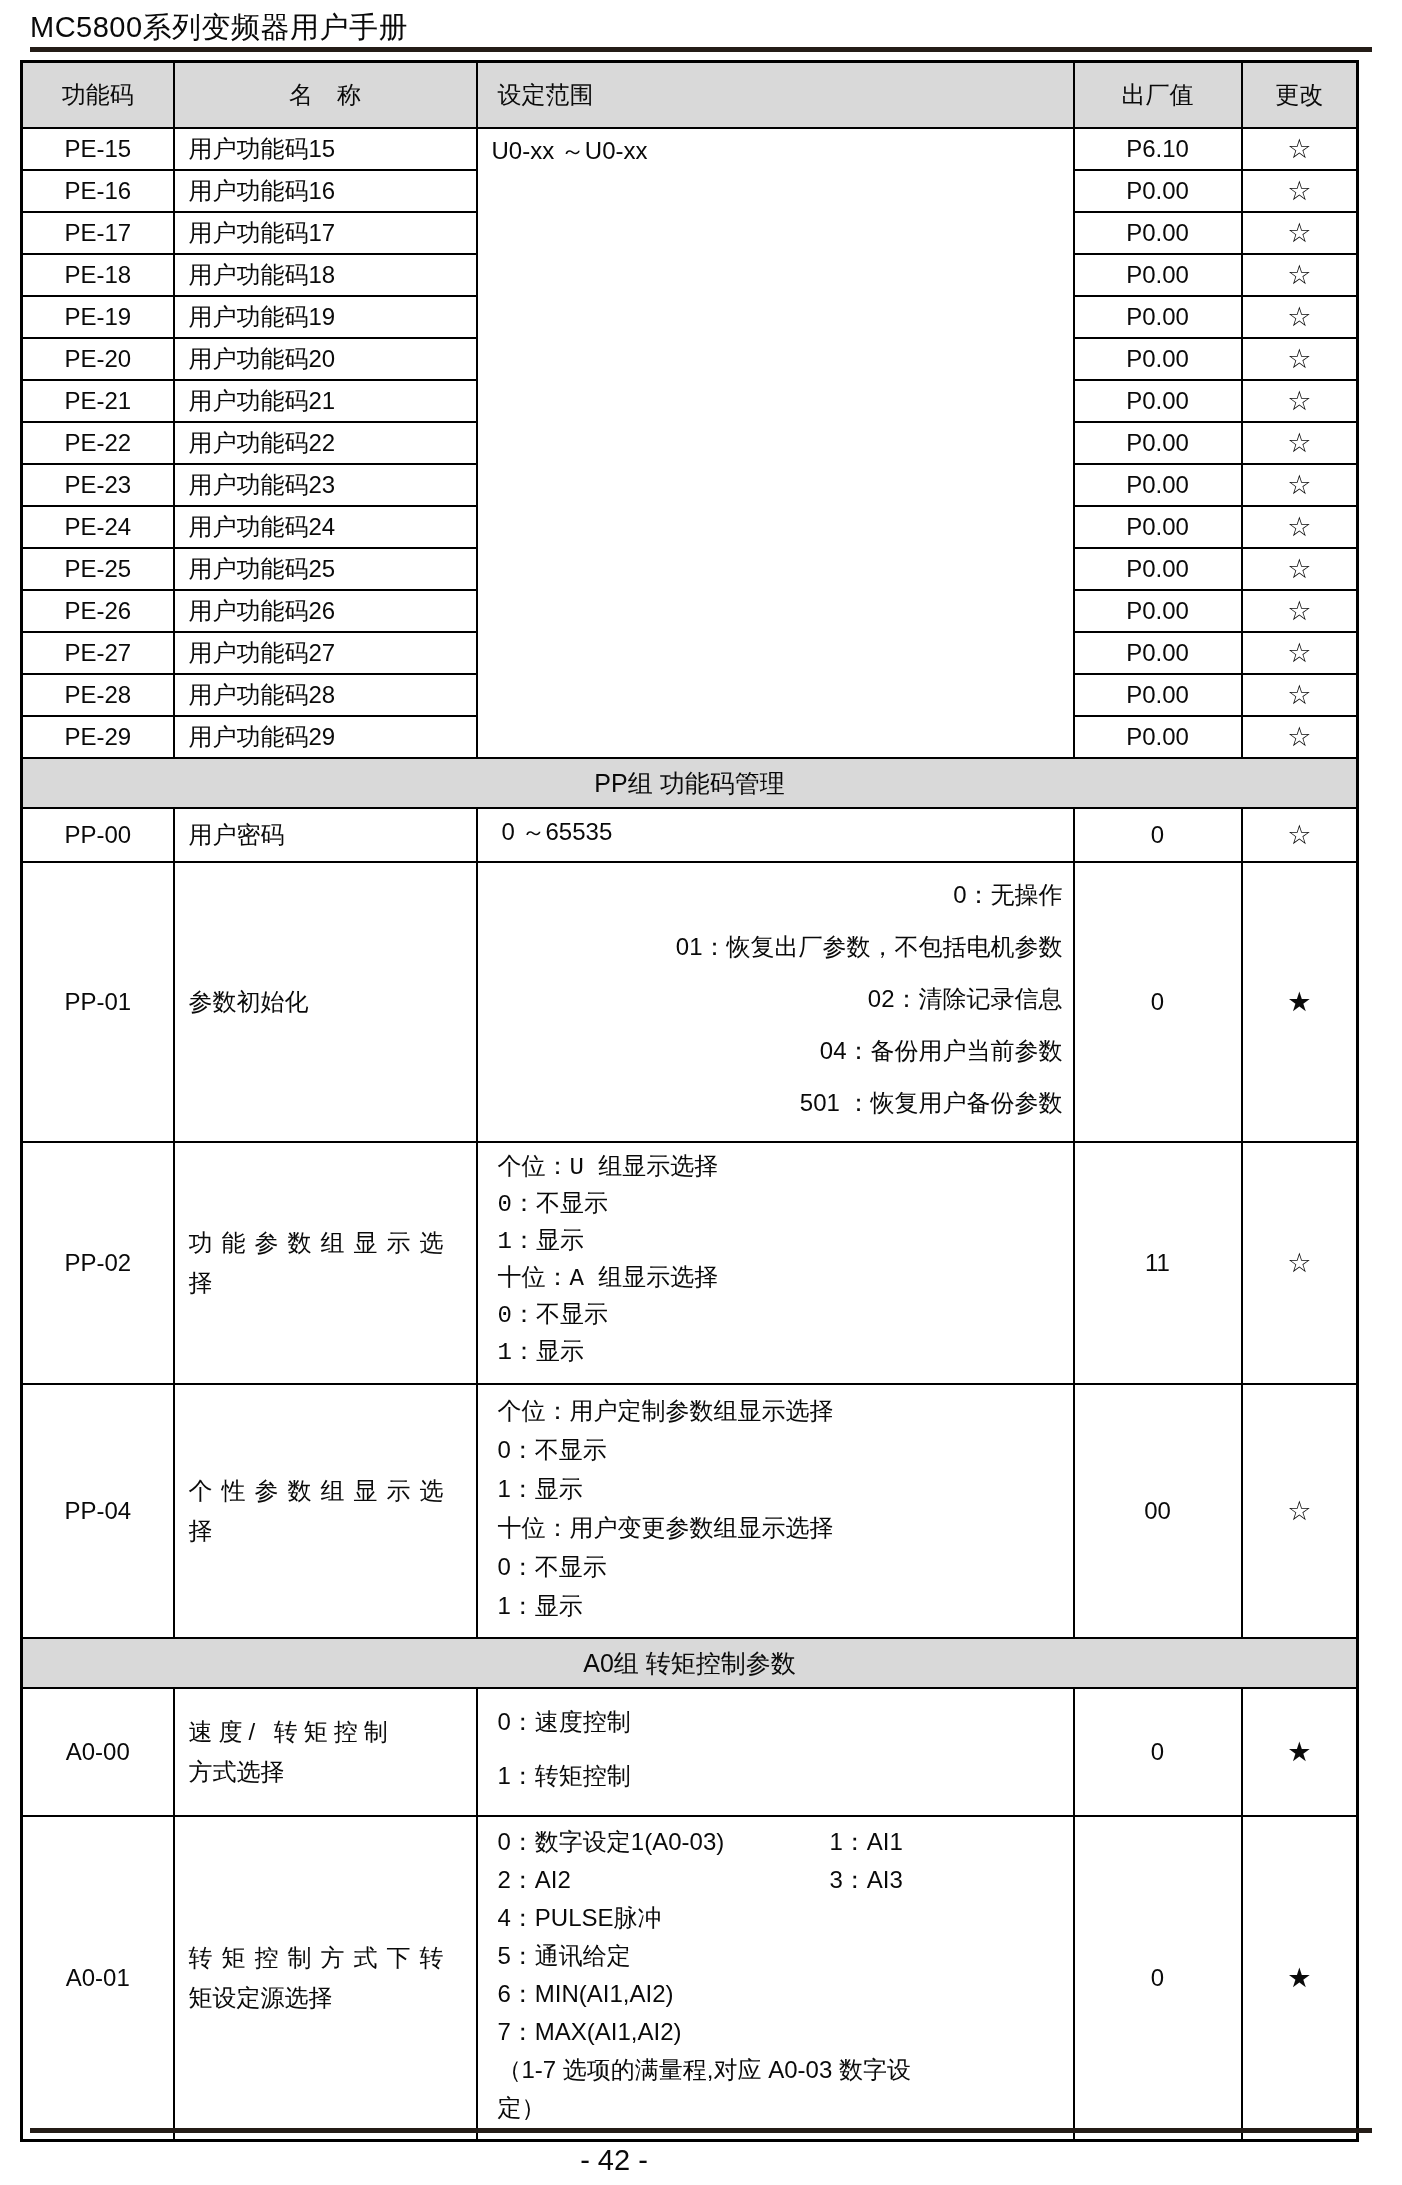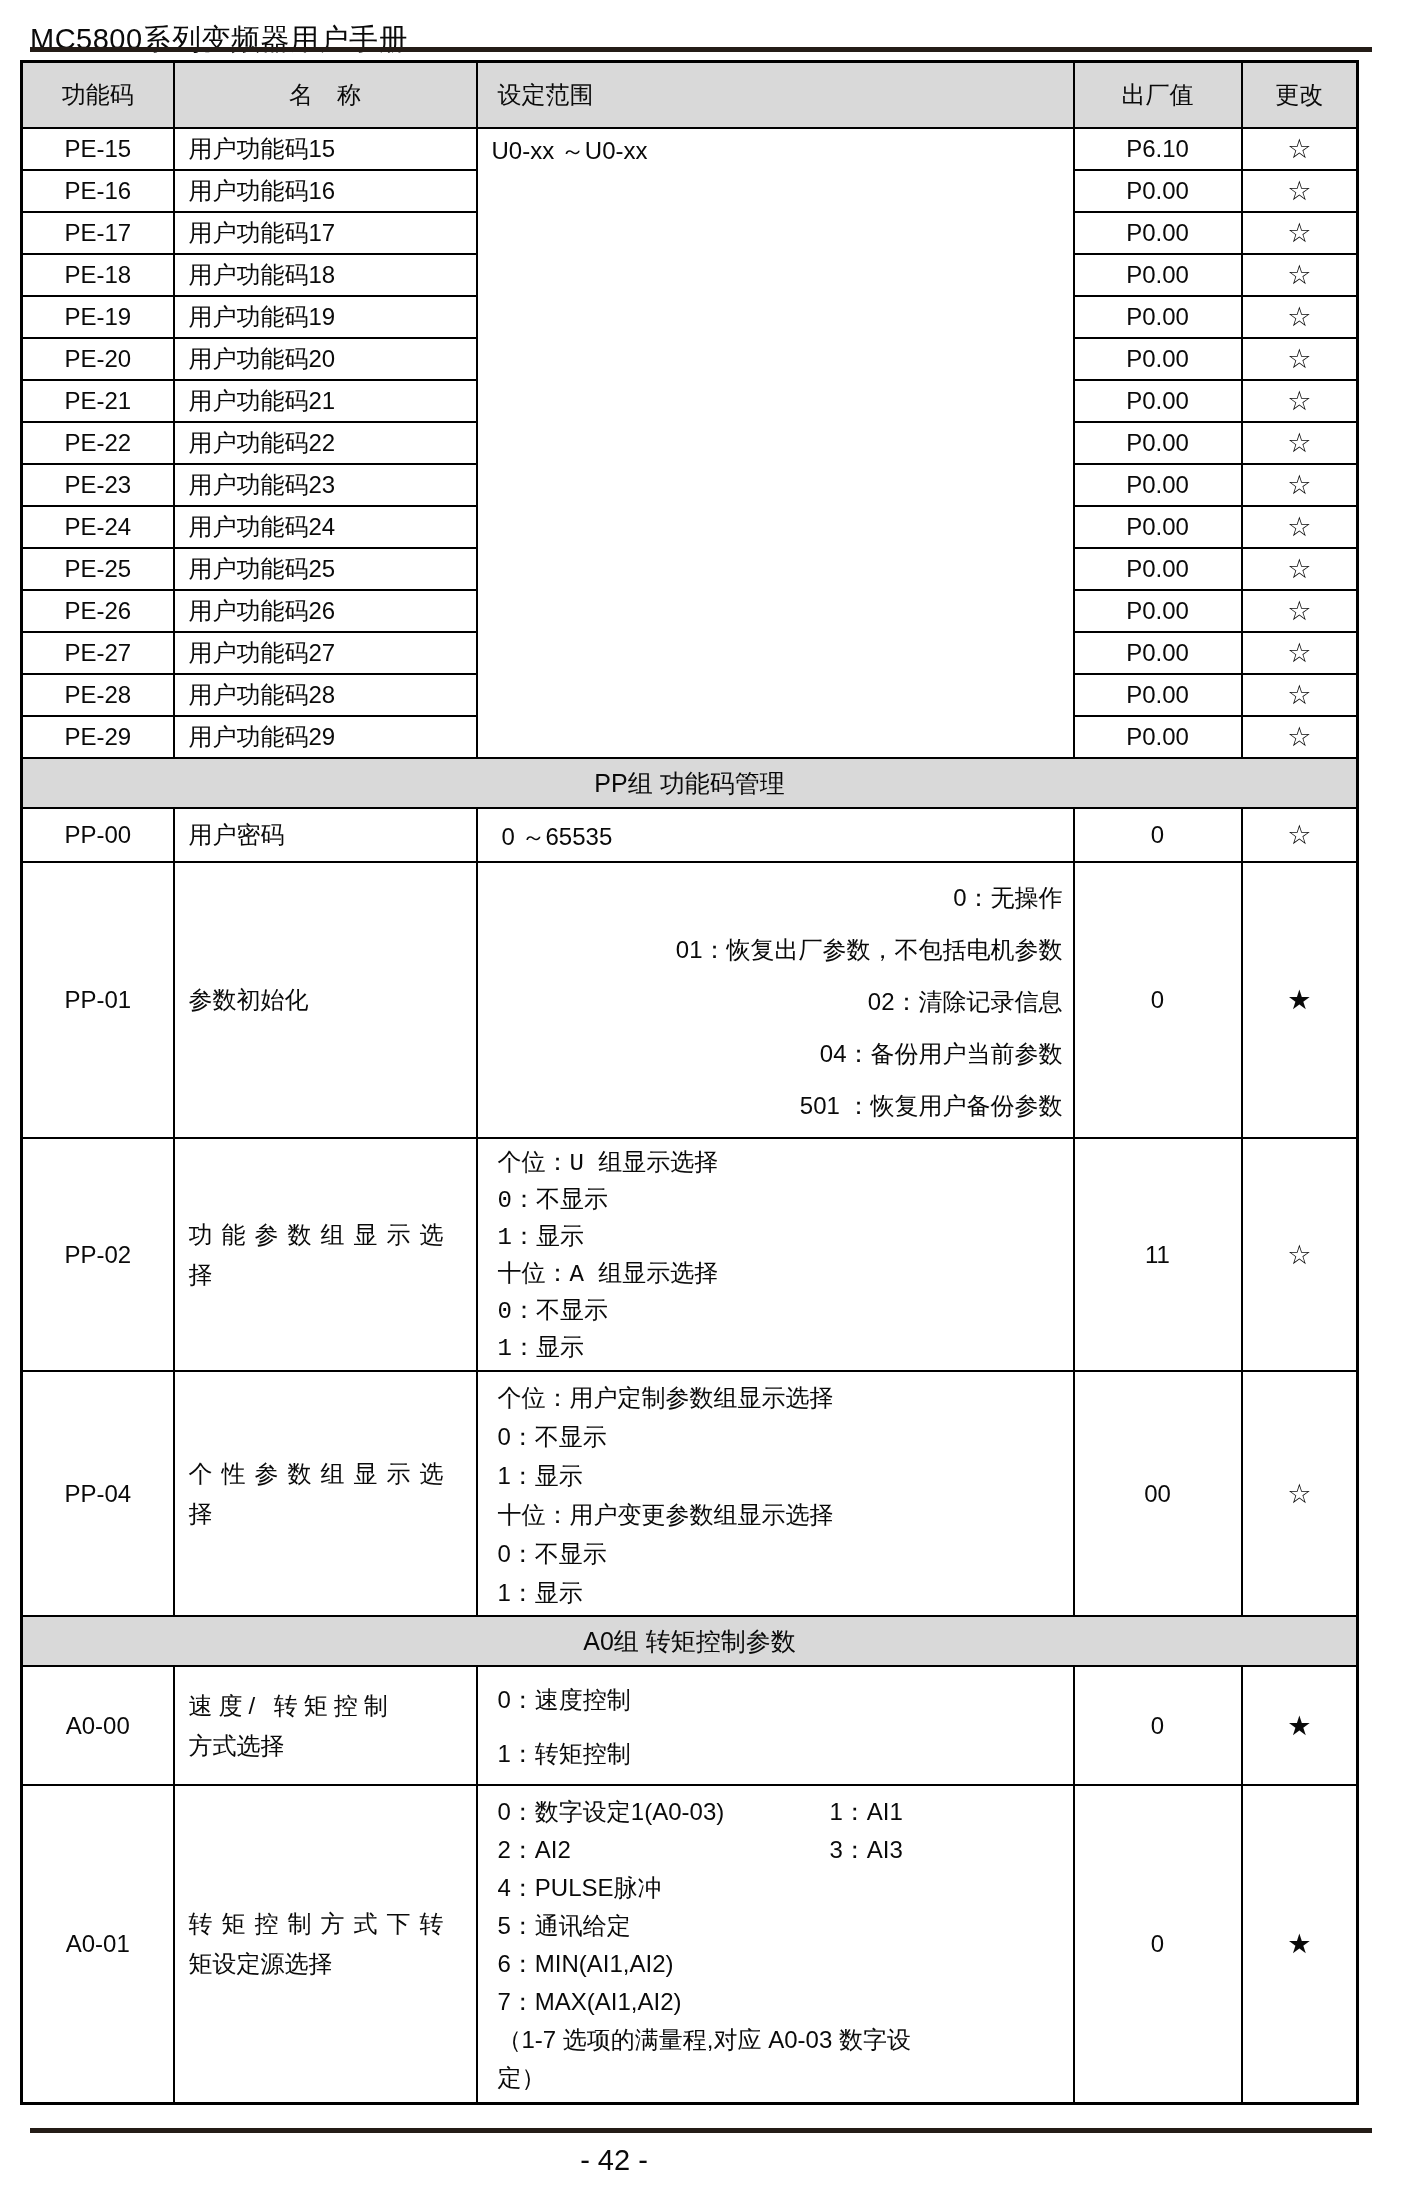--- a/index.html
+++ b/index.html
@@ -5,21 +5,21 @@
   html, body { margin:0; padding:0; }
   body {
     width:1402px; height:2185px; background:#ffffff; overflow:hidden;
     font-family:"Liberation Sans", "DejaVu Sans", sans-serif; color:#0a0a0a;
     -webkit-font-smoothing:antialiased;
   }
   .page { position:relative; width:1402px; height:2185px; }
 
   
   .doc-title {
-    position:absolute; left:30px; top:20px;
+    position:absolute; left:30px; top:8px;
     font-size:29px; font-weight:500; letter-spacing:0.5px; white-space:nowrap;
   }
   .top-rule {
     position:absolute; left:30px; top:47px; width:1342px; height:5px;
     background:#241c17;
   }
 
   
   table.param-table {
     position:absolute; left:20px; top:60px; width:1336px;
@@ -49,21 +49,21 @@
   td.merged-range {
     vertical-align:top; text-align:left; padding:6px 10px 0 14px;
   }
 
   
   tr.band-row td {
     height:46px; background:#d9d9d9; text-align:center; font-size:25px;
   }
 
   
-  td.range-cell { text-align:left; padding:6px 10px 3px 20px;margin-top:48px; }
+  td.range-cell { text-align:left; padding:6px 10px 12px 20px;margin-top:48px; }
   .opt-line { white-space:nowrap; }
   .name-line { line-height:40px; white-space:nowrap; }
   .jline { letter-spacing:9px; }
   .jline-sm { letter-spacing:6px; }
 
   tr.row-pp00 { height:54px; }
   tr.row-pp00 td.range-cell { padding-left:24px; }
 
   tr.row-pp01 { height:276px; }
   tr.row-pp01 .opt-line { line-height:52px;text-align:right; }

